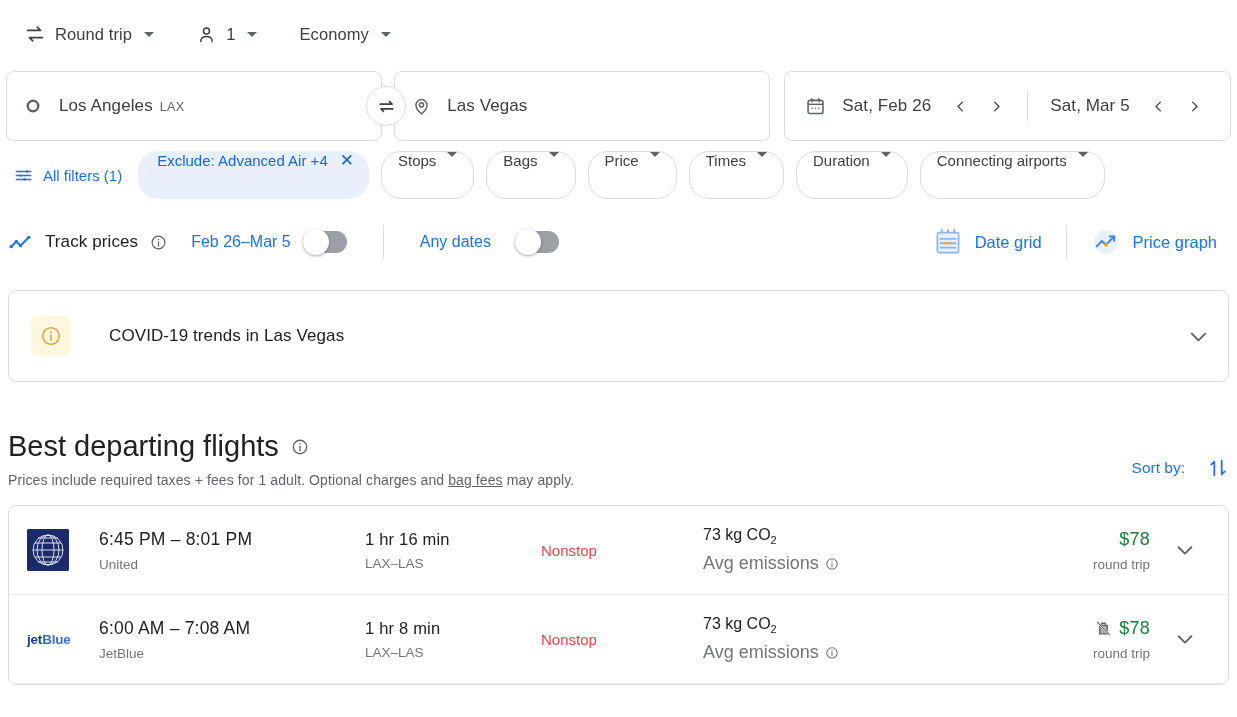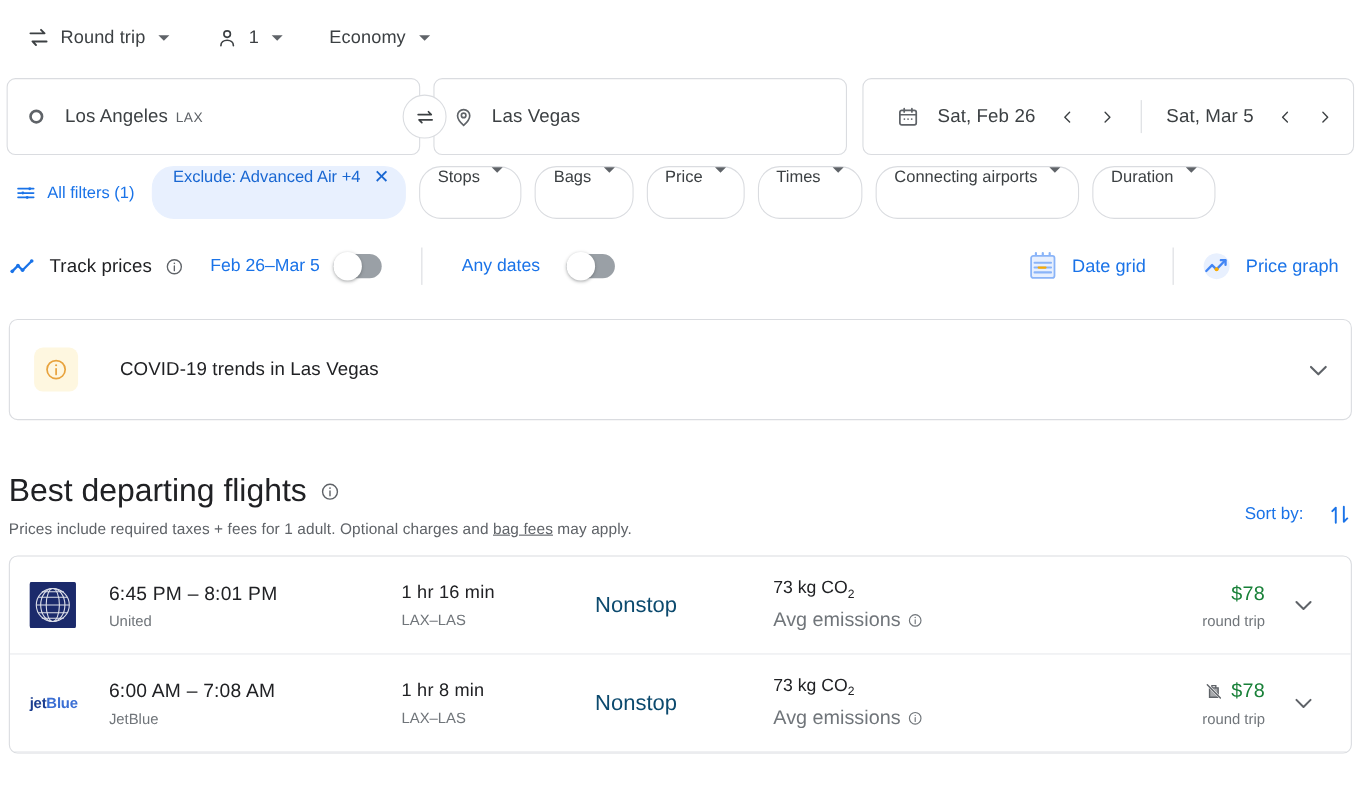--- a/index.html
+++ b/index.html
@@ -52,21 +52,21 @@
   .swap-btn {
     position: absolute; left: 366px; top: 50%; transform: translateY(-50%);
     width: 40px; height: 40px; border-radius: 50%;
     border: 1px solid #dadce0; background: #fff;
     display: flex; align-items: center; justify-content: center;
     cursor: pointer; z-index: 4;
   }
   .date-box {
     display: flex; align-items: center;
     height: 70px; width: 450px; margin-left: 14px;
-    border: 1px solid #dadce0; border-radius: 8px; background: #fff; padding-left: 10px;
+    border: 1px solid #dadce0; border-radius: 8px; background: #fff;
   }
   .date-half { display: flex; align-items: center; height: 100%; }
   .date-half.first { padding-left: 20px; }
   .date-half.second { padding-left: 22px; }
   .date-text { font-size: 17px; color: #3c4043; letter-spacing: .1px; white-space: nowrap; }
   .cal-icon { margin-right: 16px; display: flex; align-items: center; }
   .navarrows { display: flex; align-items: center; margin-left: 14px; gap: 6px; }
   .navbtn {
     width: 30px; height: 30px; border-radius: 50%;
     display: flex; align-items: center; justify-content: center; cursor: pointer;
@@ -165,21 +165,21 @@
     background: #1b2a6b; position: relative; overflow: hidden;
   }
   .logo-jetblue {
     font-size: 13.5px; font-weight: bold; color: #1b3d8f; letter-spacing: -.2px;
   }
   .logo-jetblue .jb-light { color: #3b6fd4; }
   .col-times { width: 266px; flex: none; }
   .t-main { font-size: 17.5px; color: #202124; letter-spacing: .2px; }
   .t-sub { font-size: 13.5px; color: #70757a; margin-top: 7px; }
   .col-dur { width: 176px; flex: none; }
-  .col-stops { width: 162px; flex: none; font-size: 20px; color: #0c4a6e; }
+  .col-stops { width: 162px; flex: none; font-size: 15px; color: #ef4444; }
   .col-emis { width: 204px; flex: none; }
   .emis-main { font-size: 16px; color: #202124; }
   .emis-main sub { font-size: 11px; }
   .emis-sub { font-size: 18px; color: #70757a; margin-top: 7px; display: flex; align-items: center; gap: 6px; }
   .col-price { margin-left: auto; text-align: right; padding-right: 6px; }
   .price-line { display: flex; align-items: center; justify-content: flex-end; gap: 7px; }
   .price { font-size: 18px; color: #188038; letter-spacing: .2px; }
   .price-sub { font-size: 13.5px; color: #70757a; margin-top: 7px; }
   .expand-cell { width: 58px; flex: none; display: flex; justify-content: center; align-items: center; }
   .info-c { display: inline-flex; vertical-align: middle; }
@@ -326,25 +326,25 @@
   </div>
   <div class="chip">
     <span>Price</span>
     <span class="caret"></span>
   </div>
   <div class="chip">
     <span>Times</span>
     <span class="caret"></span>
   </div>
   <div class="chip">
+    <span>Duration</span>
+    <span class="caret"></span>
+  </div>
+  <div class="chip">
     <span>Connecting airports</span>
-    <span class="caret"></span>
-  </div>
-  <div class="chip">
-    <span>Duration</span>
     <span class="caret"></span>
   </div>
 </div>
 
 <div class="track-row">
   <div class="track-left">
     <span>
       <svg class="icon-svg" width="25" height="25" viewBox="0 0 24 24" fill="none" stroke="#1a73e8" stroke-width="2" stroke-linecap="round" stroke-linejoin="round">
         <path d="M3 16l5-5 4 4 8-8"></path>
         <circle cx="3" cy="16" r="1.6" fill="#1a73e8" stroke="none"></circle>

